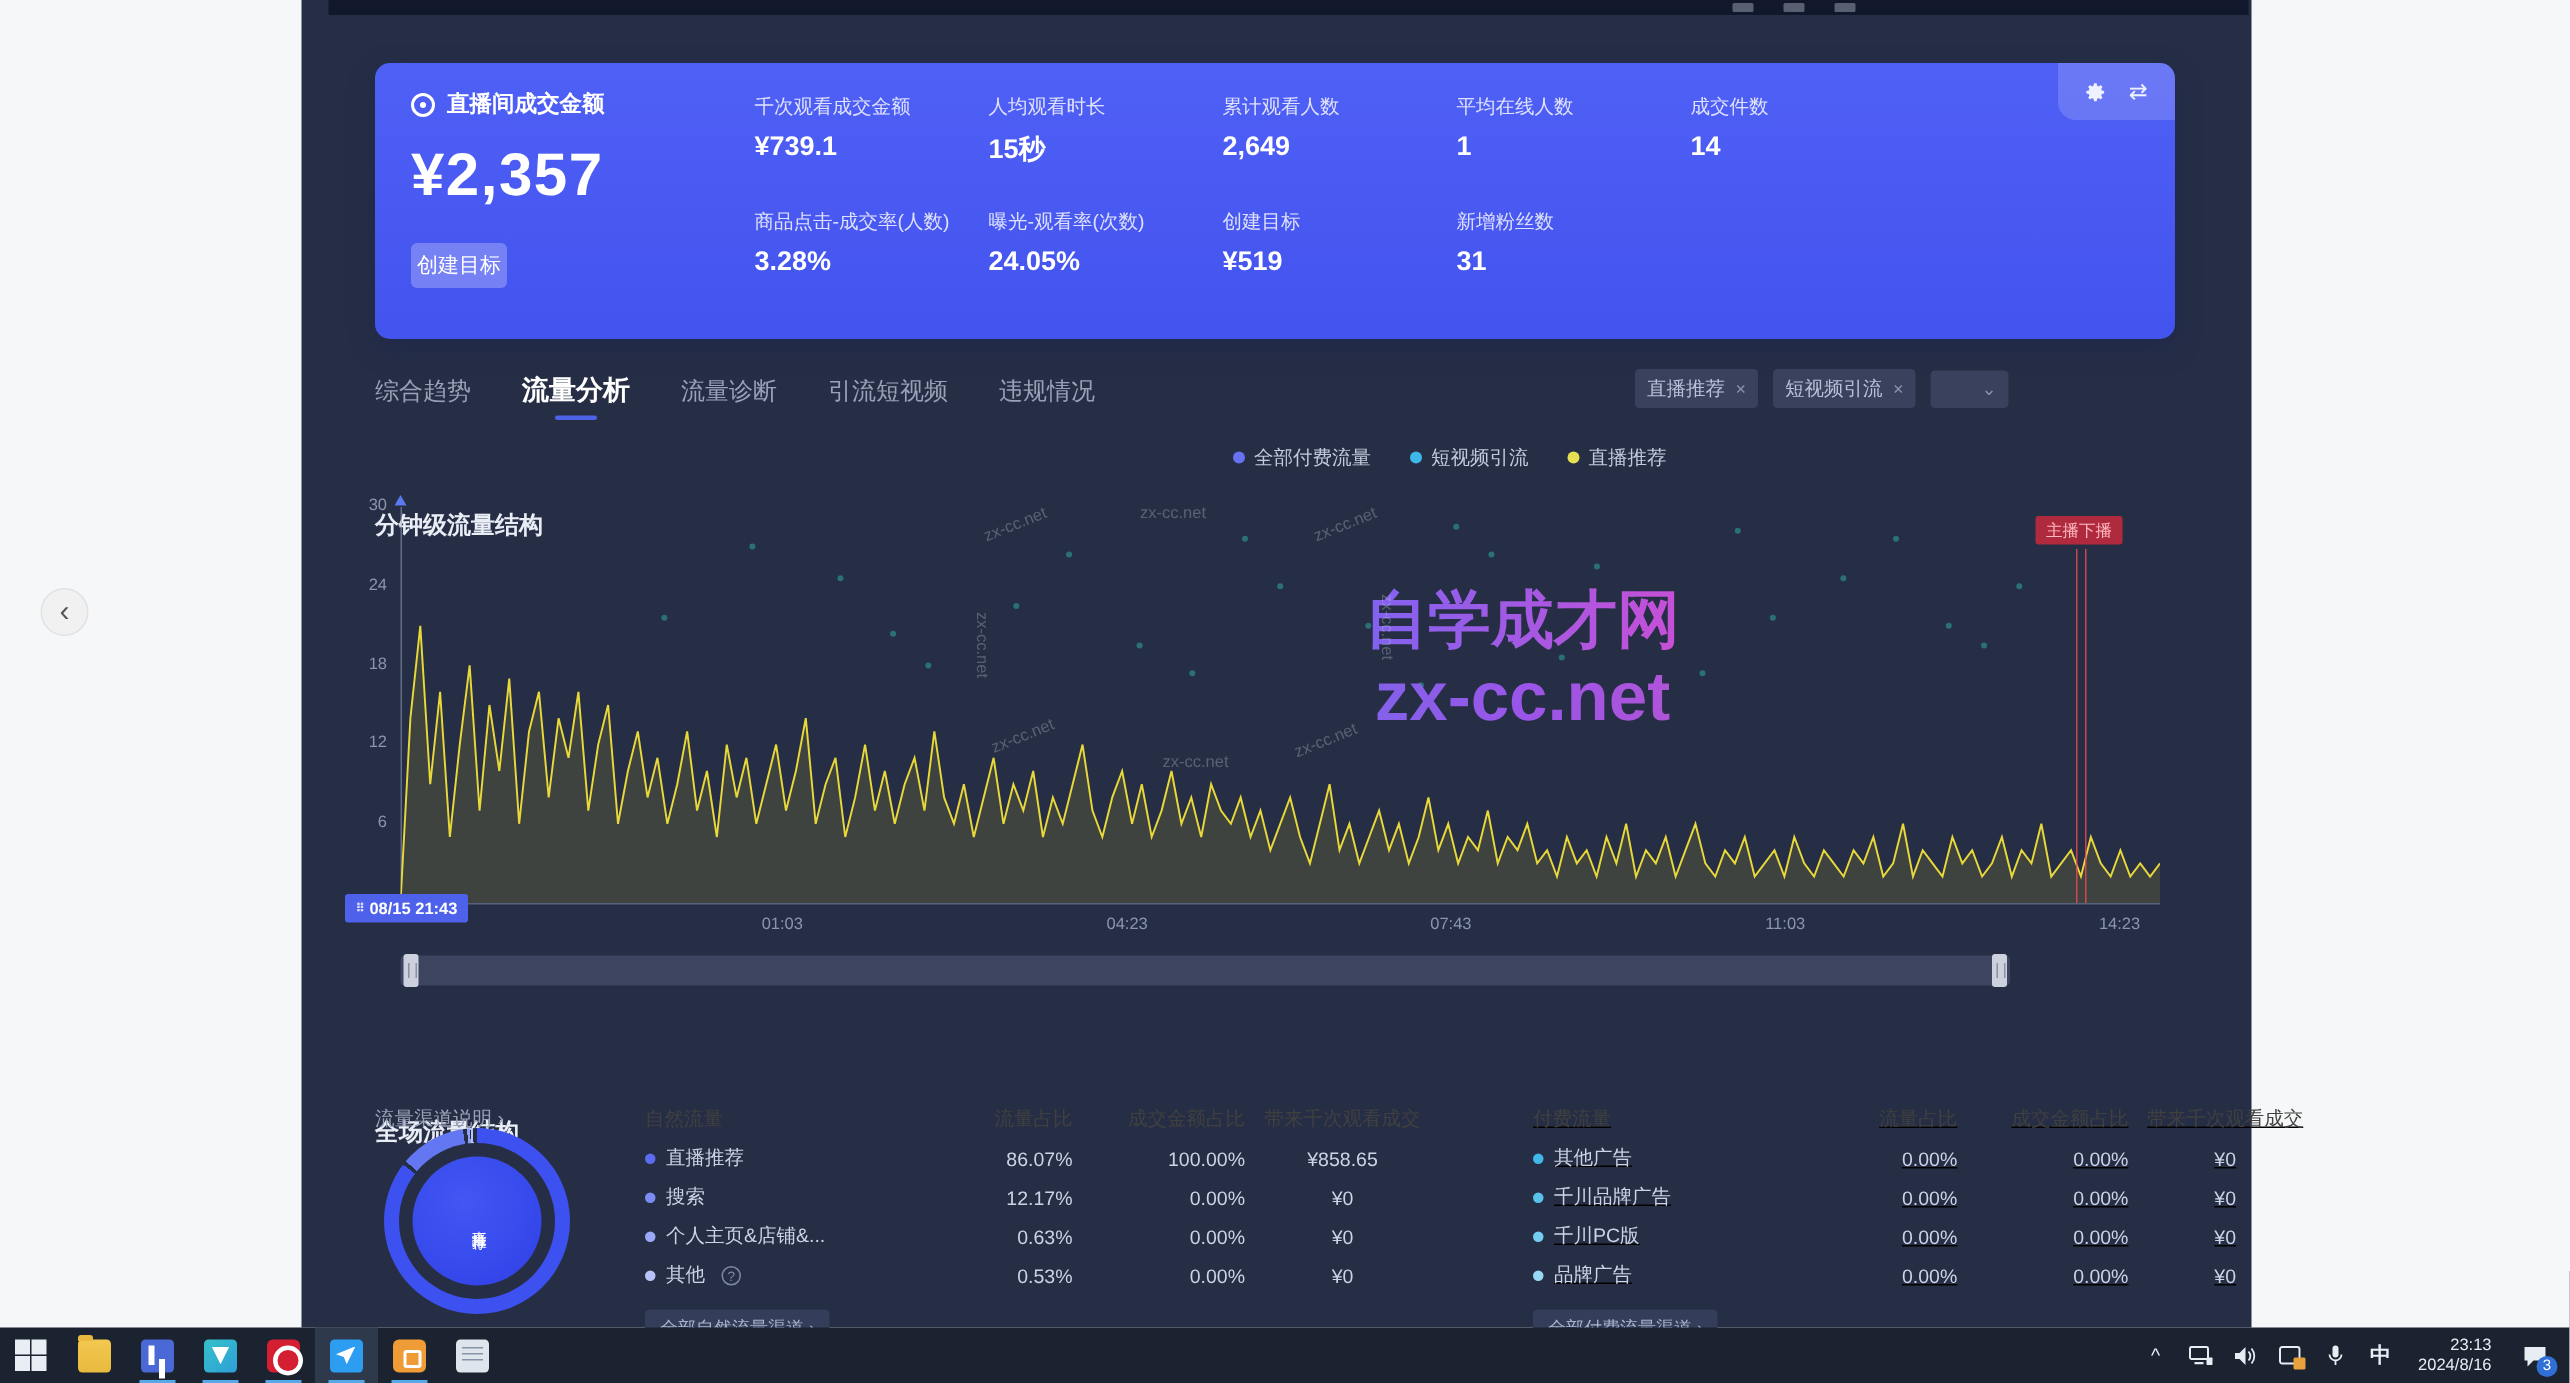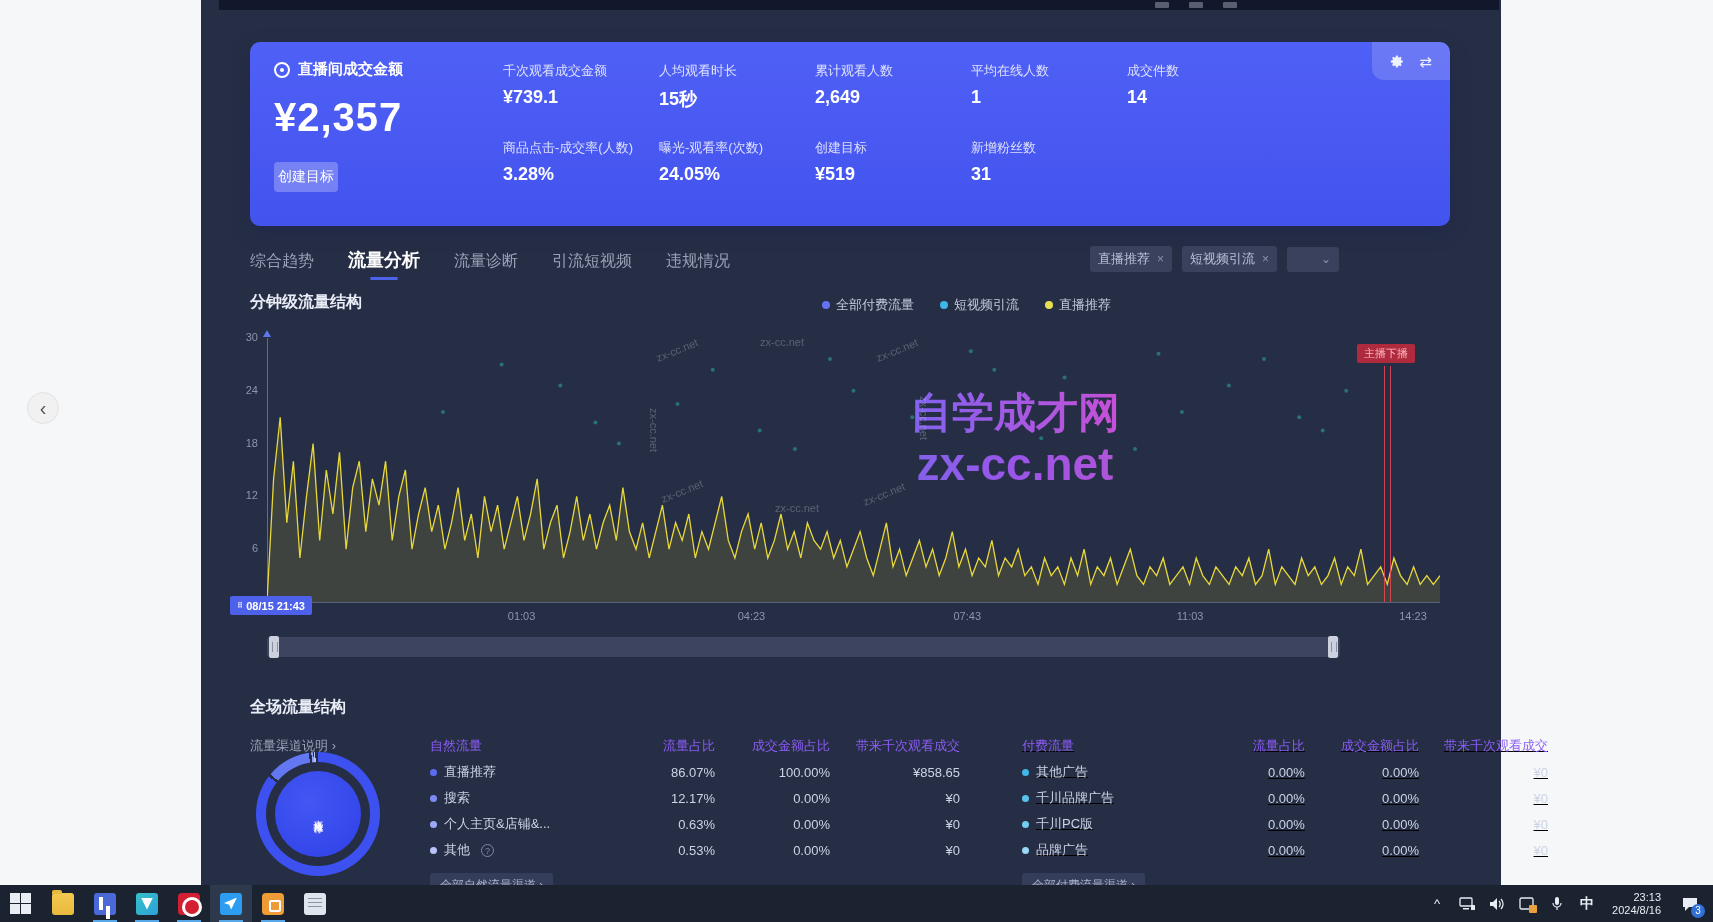--- a/index.html
+++ b/index.html
@@ -40,21 +40,21 @@
 
   
   .filter-row { position:absolute; top:246px; left:889px; display:flex; gap:10px; align-items:center; }
   .f-tag { background:#39415c; border-radius:3px; padding:4px 8px; font-size:13px; color:#b9c1d6;
     display:flex; gap:7px; align-items:center; cursor:pointer; }
   .f-x { color:#8b93ab; font-size:12px; cursor:pointer; }
   .f-drop { background:#39415c; border-radius:3px; width:52px; height:25px; display:flex;
     align-items:center; justify-content:flex-end; padding-right:8px; color:#8b93ab; font-size:12px; cursor:pointer; }
 
   
-  .sec-title { position:absolute; color:#e9edf6; font-size:16px; font-weight:bold; }
+  .sec-title { position:absolute; color:#e9edf6; font-size:16px; font-weight:bold;margin-top:48px; }
   .legend { position:absolute; top:296px; left:820px; width:291px; display:flex; gap:26px; justify-content:flex-end; }
   .legend-item { display:flex; align-items:center; gap:6px; font-size:13px; color:#c3cadd; cursor:pointer; }
   .legend-dot { width:8px; height:8px; border-radius:50%; }
 
   .chart-box { position:absolute; left:230px; top:330px; width:1245px; height:300px; }
   .y-axis { position:absolute; left:37px; top:8px; width:1px; height:264px; background:rgba(150,162,190,.55); }
   .y-arrow { position:absolute; left:33px; top:0; width:0; height:0; border-left:4px solid transparent;
     border-right:4px solid transparent; border-bottom:7px solid #5b78f0; }
   .x-axis { position:absolute; left:37px; top:272px; width:1173px; height:1px; background:rgba(150,162,190,.45); }
   .ytick { position:absolute; left:0; width:28px; text-align:right; font-size:11px; color:#8b95ad; }
@@ -85,26 +85,26 @@
   
   .channel-note { position:absolute; left:250px; top:737px; font-size:13px; color:#99a2b8; cursor:pointer; }
   .donut { position:absolute; left:256px; top:752px; width:124px; height:124px; border-radius:50%; }
   .donut::before { content:""; position:absolute; inset:10px; border-radius:50%; background:#262e45; }
   .donut-core { position:absolute; inset:19px; border-radius:50%;
     background:radial-gradient(circle at 40% 35%,#4257f4,#2f40e6); display:flex; align-items:center; justify-content:center; }
   .donut-core span { writing-mode:vertical-rl; font-size:10px; color:rgba(255,255,255,.92); letter-spacing:1px; }
 
   .flow-table { position:absolute; top:733px; }
   .ft-head, .ft-row { display:flex; align-items:center; height:26px; }
-  .ft-head { color:#8b5cf6; font-size:13px; }
+  .ft-head { color:#404040; font-size:13px; }
   .ft-row { font-size:13px; color:#ccd3e6; }
   .c-name { width:180px; display:flex; align-items:center; gap:7px; }
   .c-t { width:105px; text-align:right; }
   .c-g { width:115px; text-align:right; }
-  .c-k { width:130px; text-align:right; }
+  .c-k { width:130px; text-align:center; }
   .row-dot { width:7px; height:7px; border-radius:50%; flex:0 0 auto; }
   .info-ic { display:inline-block; width:13px; height:13px; border:1px solid #7f89a3; border-radius:50%;
     color:#7f89a3; font-size:9px; line-height:12px; text-align:center; margin-left:4px; }
   .ft-footer { margin-top:10px; display:inline-block; background:#343d59; color:#aab3c9; font-size:12px;
     padding:4px 10px; border-radius:3px; cursor:pointer; }
 
   
   .back-btn { position:absolute; left:27px; top:392px; width:32px; height:32px; border-radius:50%;
     background:#f1f1f1; border:1px solid #e2e2e2; color:#555; font-size:20px; display:flex;
     align-items:center; justify-content:center; cursor:pointer; }

